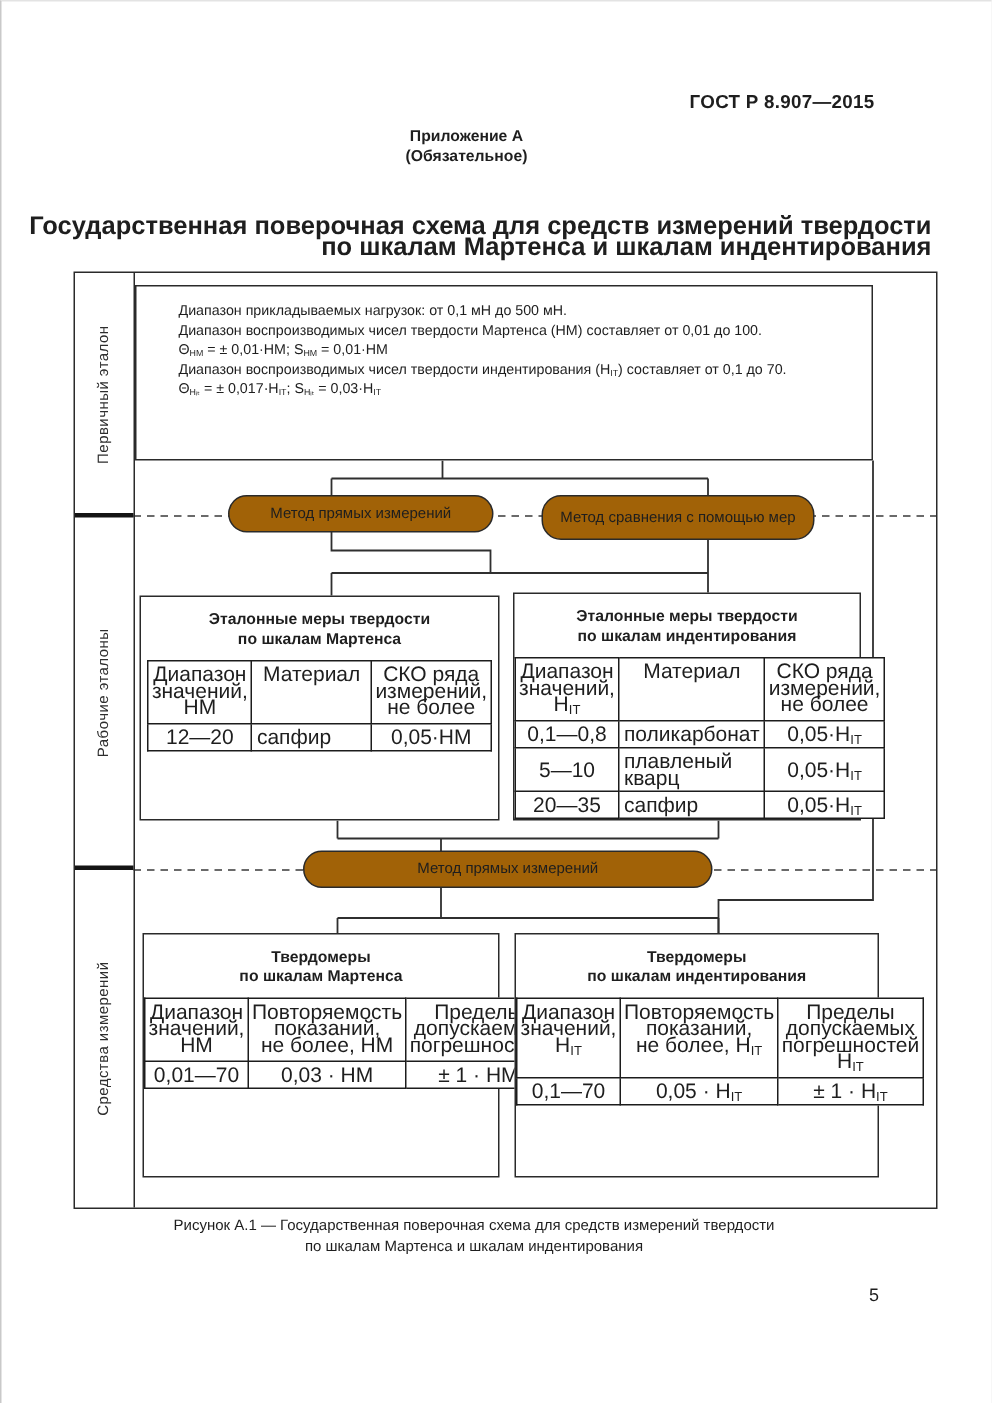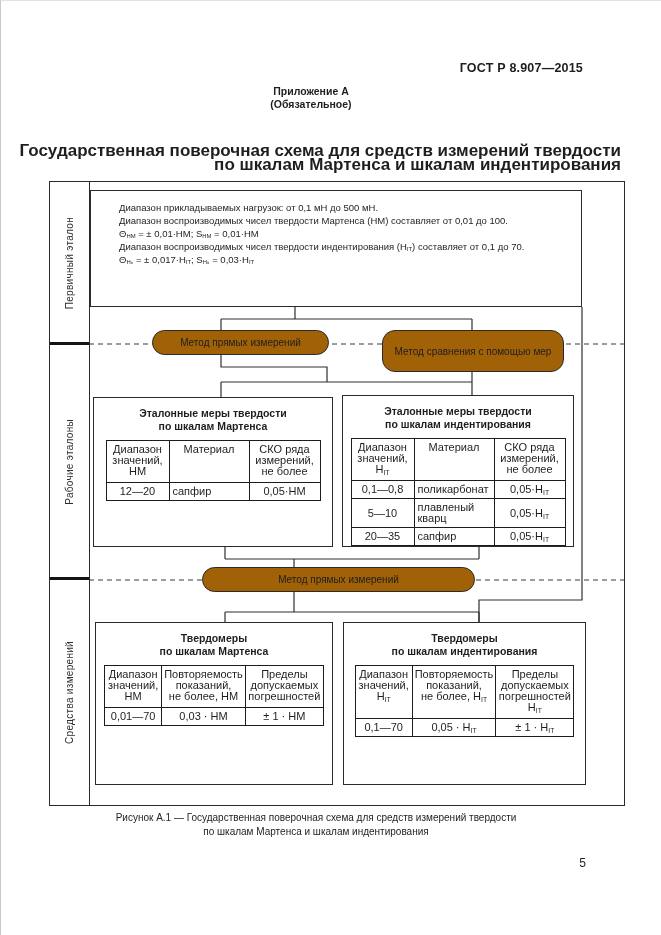--- a/index.html
+++ b/index.html
@@ -27,21 +27,21 @@
   .h-divider{left:0;width:39px;height:3px;background:#141414;z-index:4;}
 
   .node{background:#fff;border:1.4px solid #2a2a2a;z-index:2;box-sizing:border-box;}
   .oval{background:#a16207;border:1.2px solid #2a2a2a;border-radius:13px;z-index:2;
         display:flex;align-items:center;justify-content:center;font-size:10px;box-sizing:border-box;text-align:right;}
   .blk-title{font-weight:bold;font-size:11px;line-height:14px;text-align:center;margin-top:7px;}
   .blk-body{margin:10px 0 0 28px;font-size:9.5px;line-height:13px;}
   .grp-title{font-weight:bold;font-size:10.5px;line-height:13px;text-align:center;margin-top:9px;}
 
   table.ref{border-collapse:collapse;margin:7px auto 0;background:#fff;}
-  table.ref td{border:1.4px solid #1c1c1c;font-size:11px;line-height:11px;
+  table.ref td{border:1.4px solid #1c1c1c;font-size:14px;line-height:11px;
                padding:2px 3px;text-align:center;vertical-align:top;box-sizing:border-box;margin-top:32px;}
   table.ref td.data{vertical-align:middle;padding:3px 3px;}
   table.ref td.left{text-align:left;}
   .c1{width:63px;} .c2{width:80px;} .c3{width:71px;}
   .t3c1{width:57px;} .t3c2{width:79px;} .t3c3{width:78px;}
   table.ref td.hdr{padding:3px 2px 5px;}
 </style>
 </head>
 <body>
 
@@ -84,21 +84,21 @@
         <div>Диапазон воспроизводимых чисел твердости Мартенса (HM) составляет от 0,01 до 100.</div>
         <div>Θ<sub>HM</sub> = ± 0,01·HM; S<sub>HM</sub> = 0,01·HM</div>
         <div>Диапазон воспроизводимых чисел твердости индентирования (H<sub>IT</sub>) составляет от 0,1 до 70.</div>
         <div>Θ<sub>Hᵢₜ</sub> = ± 0,017·H<sub>IT</sub>; S<sub>Hᵢₜ</sub> = 0,03·H<sub>IT</sub></div>
       </div>
     </div>
 
     <div class="abs oval" style="left:102px;top:148px;width:177px;height:25px;">
       <span>Метод прямых измерений</span>
     </div>
-    <div class="abs oval" style="left:332px;top:148px;width:182px;height:42px;">
+    <div class="abs oval" style="left:311px;top:148px;width:182px;height:30px;">
       <span>Метод сравнения с помощью мер</span>
     </div>
 
     <div class="abs node" style="left:43px;top:215px;width:240px;height:150px;">
       <div class="grp-title pre">Эталонные меры твердости
 по шкалам Мартенса</div>
       <table class="ref">
         <tbody>
             <tr>
           <td class="hdr pre c1">Диапазон

